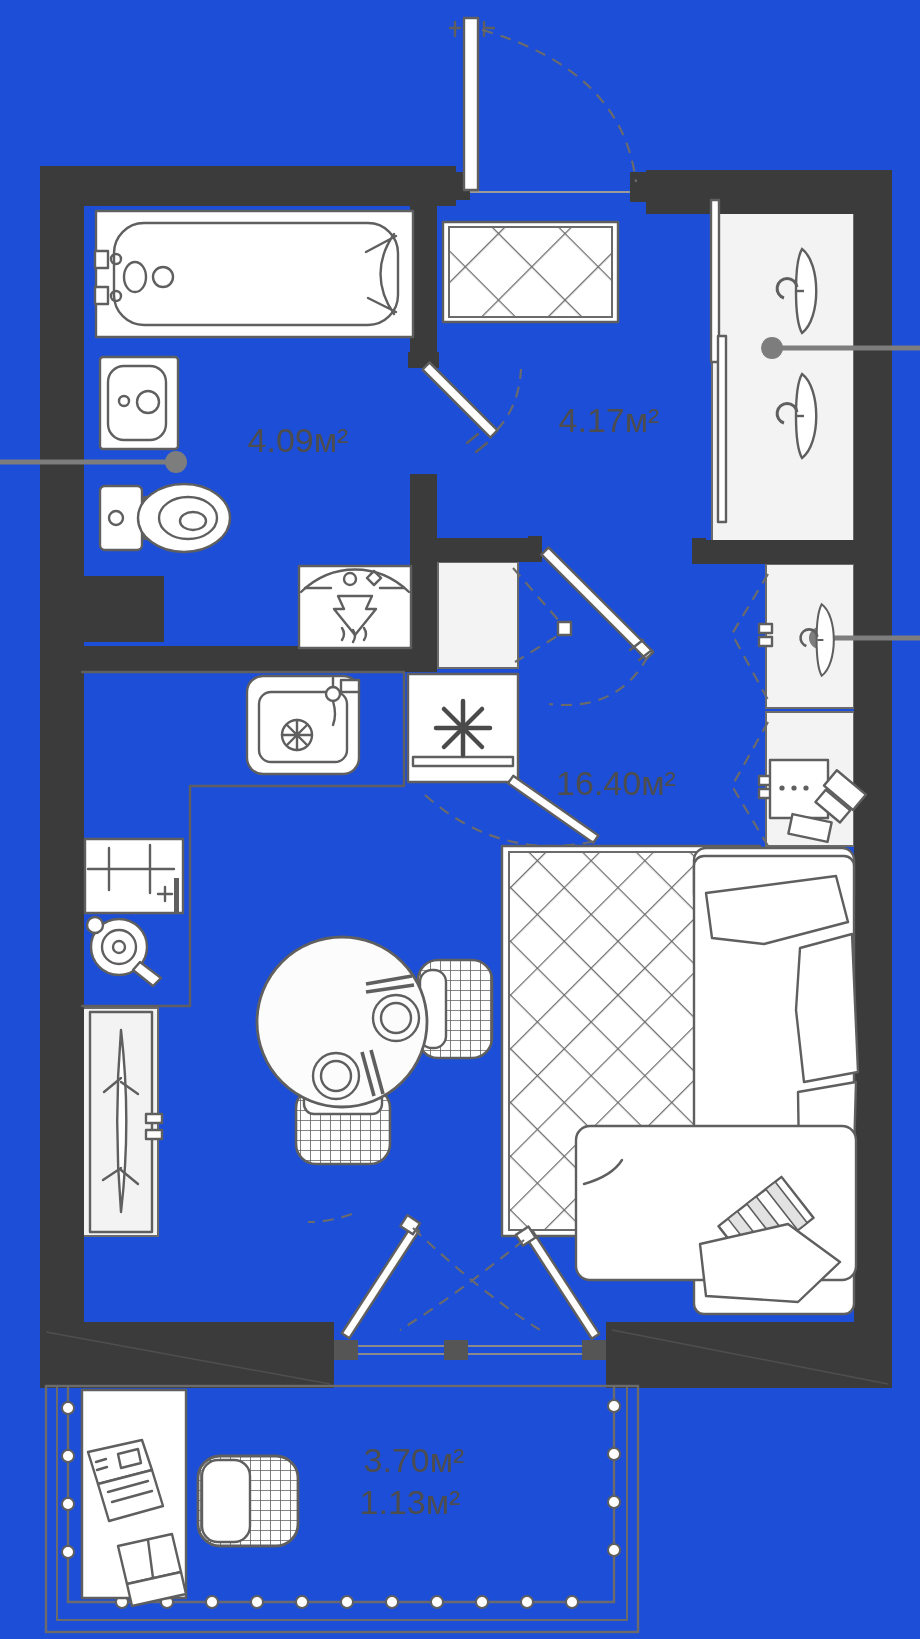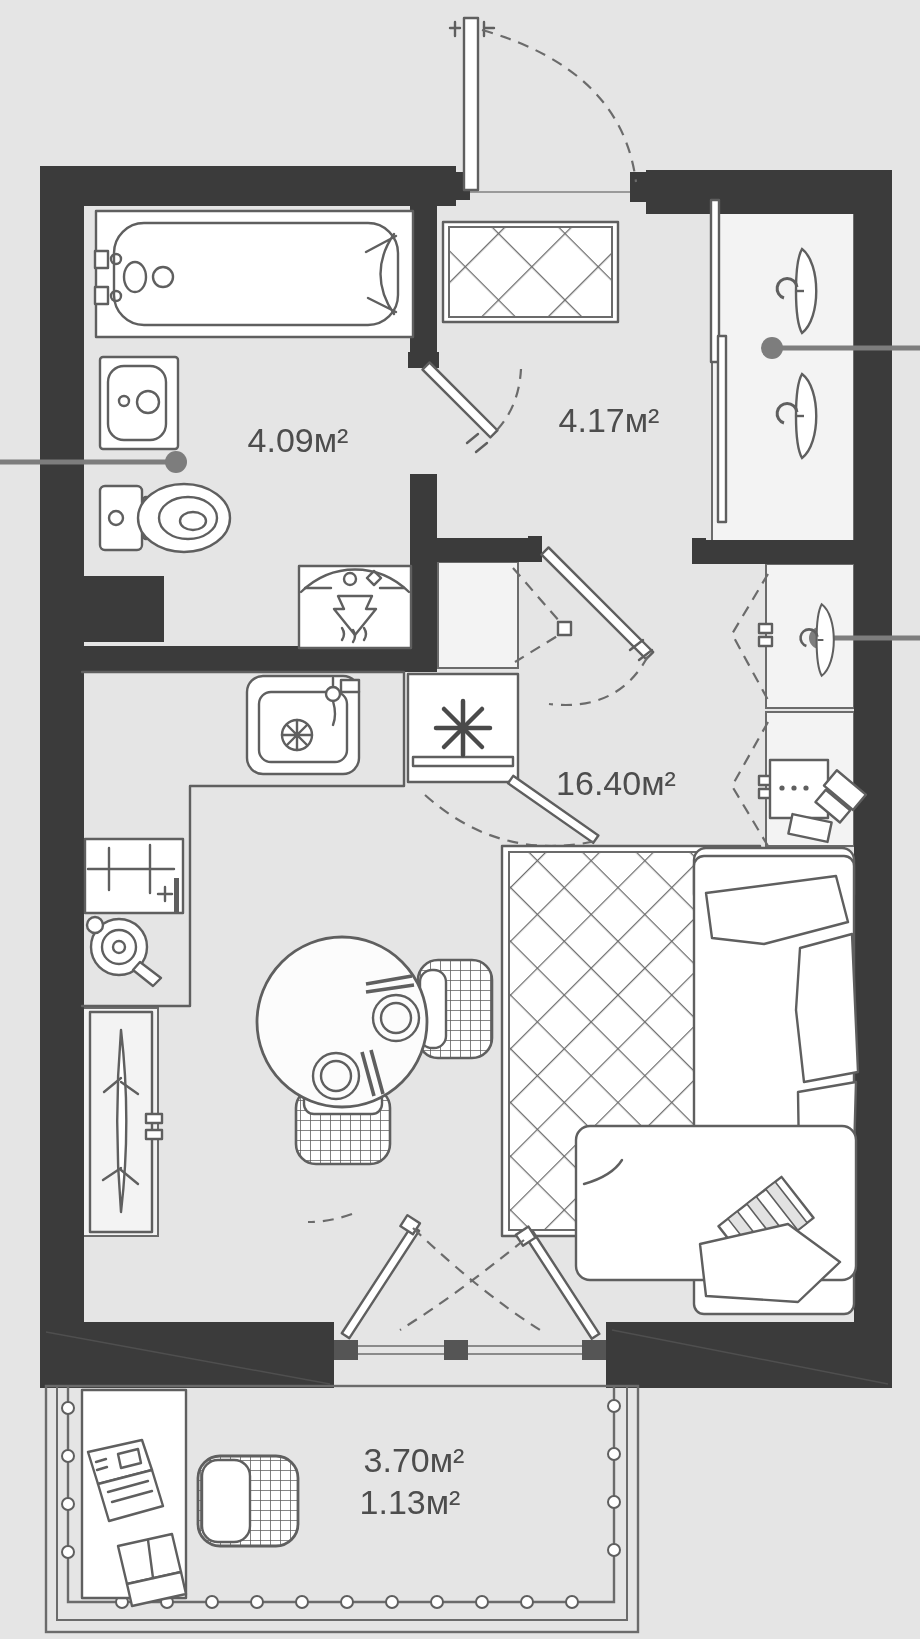--- a/index.html
+++ b/index.html
@@ -1,16 +1,16 @@
 <!DOCTYPE html>
 <html><head>
 <meta charset="utf-8">
 <style>
   html,body{margin:0;padding:0;background:#ffffff;}
-  #stage{position:relative;width:920px;height:1639px;background:#e5e5e5;overflow:hidden;}
+  #stage{position:relative;width:920px;height:1639px;background:#1d4ed8;overflow:hidden;}
   svg{position:absolute;left:0;top:0;}
   .ln{stroke:#5f5f5f;fill:none;stroke-width:2.4;stroke-linecap:round;stroke-linejoin:round;}
   .fw{stroke:#5f5f5f;fill:#ffffff;stroke-width:2.4;stroke-linejoin:round;}
   .fl{stroke:#6b6b6b;fill:#f3f3f3;stroke-width:2;}
   .dsh{stroke:#6b6b6b;fill:none;stroke-width:2.2;stroke-dasharray:11 8;}
   .wall{fill:#3b3b3b;stroke:none;}
   .mk{stroke:#7d7d7d;stroke-width:5;}
   .mkd{fill:#7d7d7d;stroke:none;}
   .label{font-family:"Liberation Sans",sans-serif;font-size:34px;fill:#4d4d4d;}
 </style>

